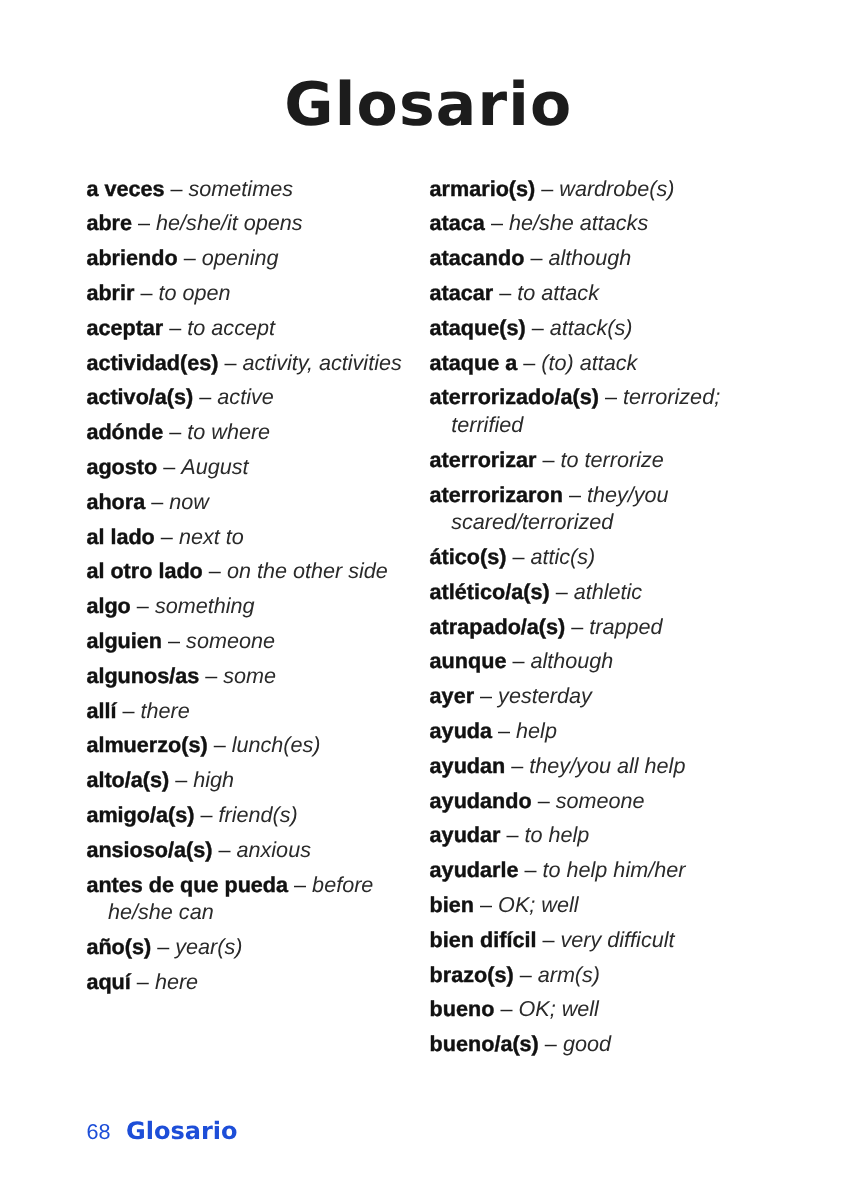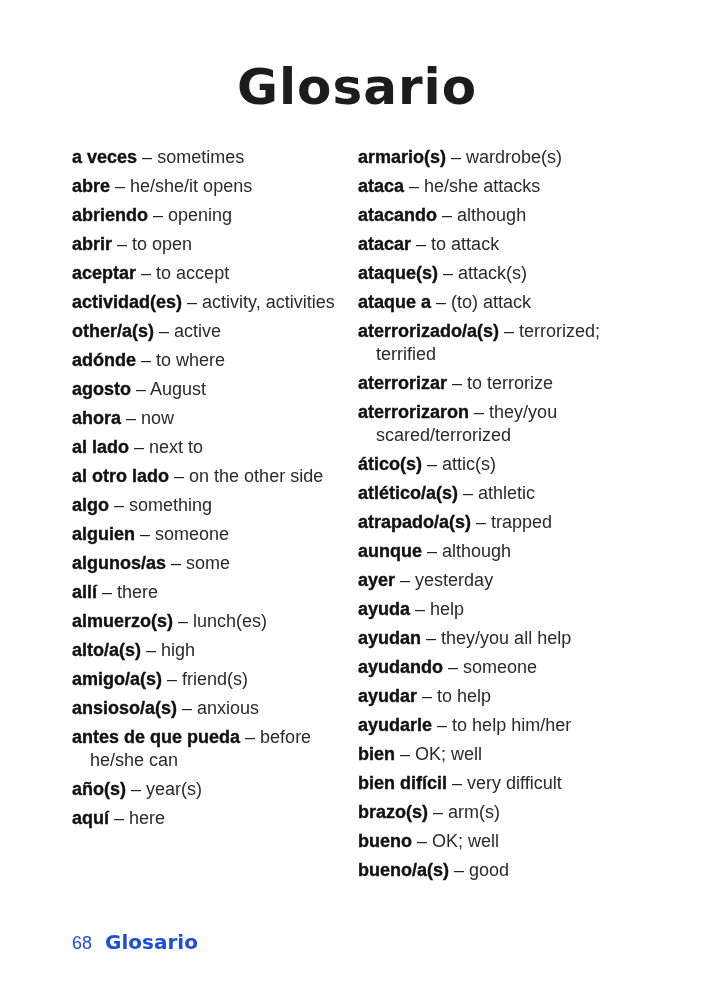--- a/index.html
+++ b/index.html
@@ -44,20 +44,21 @@
     }
     .term {
       font-weight: bold;
       color: #111;
       -webkit-text-stroke: 0.35px #111;
     }
     .sep {
       color: #222;
     }
     .def {
+      font-style: italic;
       color: #2a2a2a;
     }
     .footer {
       position: absolute;
       top: 928px;
       left: 72px;
       font-size: 18px;
       line-height: 28px;
       color: #1d4ed8;
     }
@@ -75,21 +76,21 @@
 
 <h1 class="page-title">Glosario</h1>
 
 <div class="column col-left">
     <div class="entry"><span class="term">a veces</span> <span class="sep">–</span> <span class="def">sometimes</span></div>
     <div class="entry"><span class="term">abre</span> <span class="sep">–</span> <span class="def">he/she/it opens</span></div>
     <div class="entry"><span class="term">abriendo</span> <span class="sep">–</span> <span class="def">opening</span></div>
     <div class="entry"><span class="term">abrir</span> <span class="sep">–</span> <span class="def">to open</span></div>
     <div class="entry"><span class="term">aceptar</span> <span class="sep">–</span> <span class="def">to accept</span></div>
     <div class="entry"><span class="term">actividad(es)</span> <span class="sep">–</span> <span class="def">activity, activities</span></div>
-    <div class="entry"><span class="term">other/a(s)</span> <span class="sep">–</span> <span class="def">active</span></div>
+    <div class="entry"><span class="term">activo/a(s)</span> <span class="sep">–</span> <span class="def">active</span></div>
     <div class="entry"><span class="term">adónde</span> <span class="sep">–</span> <span class="def">to where</span></div>
     <div class="entry"><span class="term">agosto</span> <span class="sep">–</span> <span class="def">August</span></div>
     <div class="entry"><span class="term">ahora</span> <span class="sep">–</span> <span class="def">now</span></div>
     <div class="entry"><span class="term">al lado</span> <span class="sep">–</span> <span class="def">next to</span></div>
     <div class="entry"><span class="term">al otro lado</span> <span class="sep">–</span> <span class="def">on the other side</span></div>
     <div class="entry"><span class="term">algo</span> <span class="sep">–</span> <span class="def">something</span></div>
     <div class="entry"><span class="term">alguien</span> <span class="sep">–</span> <span class="def">someone</span></div>
     <div class="entry"><span class="term">algunos/as</span> <span class="sep">–</span> <span class="def">some</span></div>
     <div class="entry"><span class="term">allí</span> <span class="sep">–</span> <span class="def">there</span></div>
     <div class="entry"><span class="term">almuerzo(s)</span> <span class="sep">–</span> <span class="def">lunch(es)</span></div>

